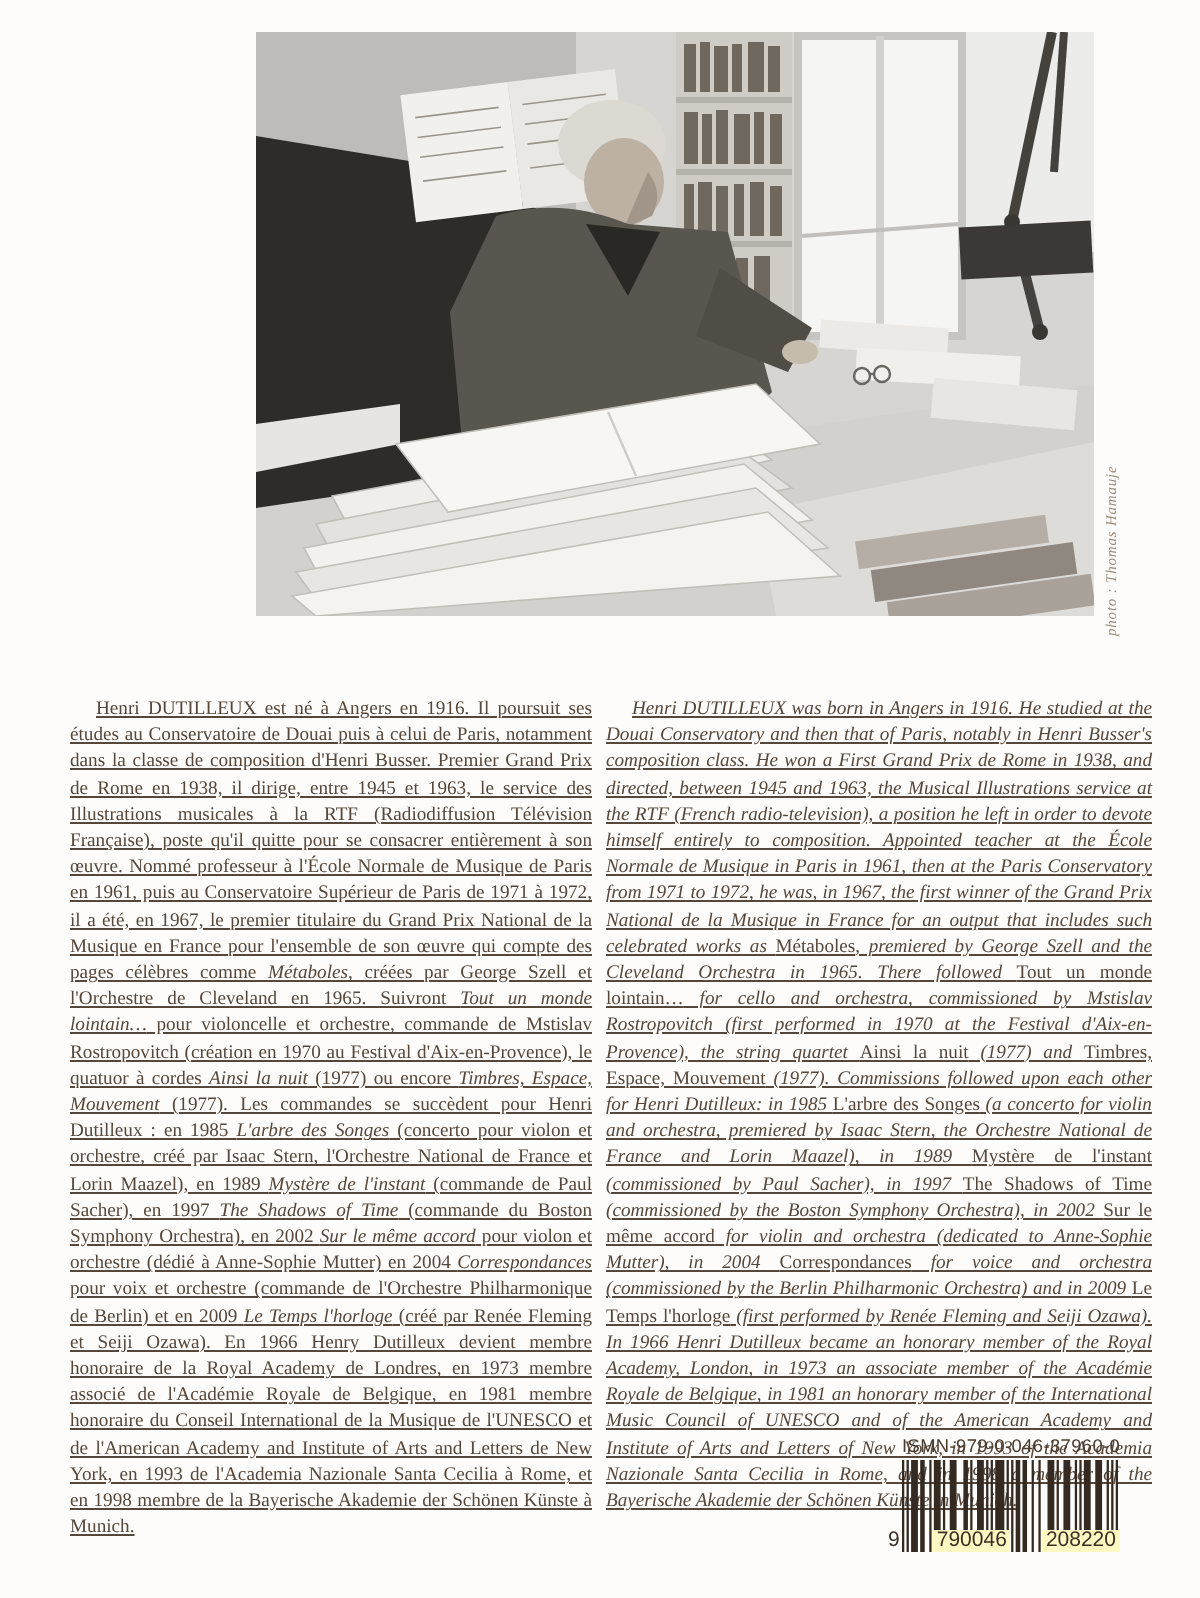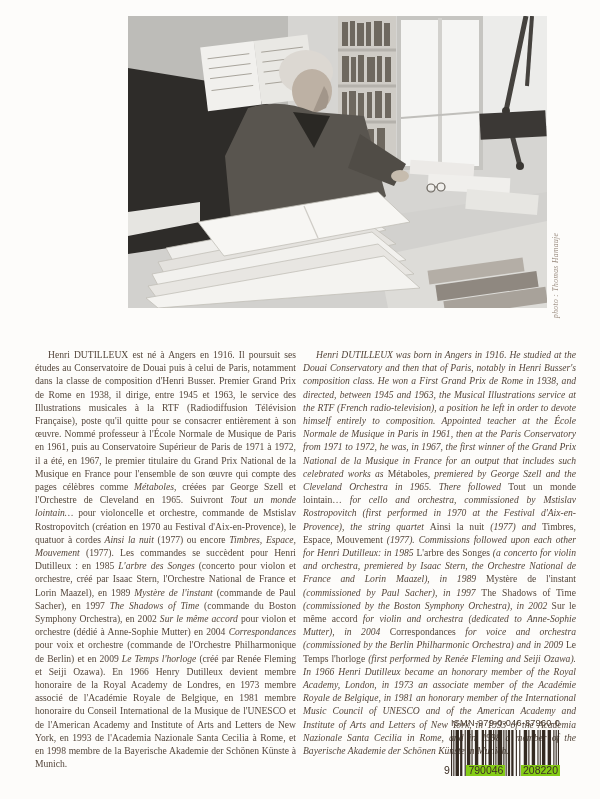--- a/index.html
+++ b/index.html
@@ -7,30 +7,30 @@
         font-family:"Liberation Serif",serif;color:#54463b;}
   .photo-wrap{position:absolute;left:128px;top:16px;width:419px;height:292px;background:#d6d5d2;}
   .photo-wrap svg{display:block;width:100%;height:100%;}
   .photo-credit{position:absolute;left:551px;top:224px;height:94px;
         writing-mode:vertical-rl;transform:rotate(180deg);
         font-style:italic;font-size:7.5px;letter-spacing:.4px;color:#9b8d80;white-space:nowrap;}
   .col{position:absolute;top:348px;font-size:9.6px;line-height:13.2px;
         text-align:justify;text-indent:13px;color:#55473c;}
   .col-fr{left:35px;width:261px;}
   .col-en{left:303px;width:273px;font-style:italic;}
-  .col span{font-style:inherit;}
+  .col span{font-style:inherit;text-decoration:underline;}
   .barcode-block{position:absolute;left:451px;top:718px;width:108px;}
   .ismn{font-family:"Liberation Sans",sans-serif;font-size:9.2px;letter-spacing:.2px;
         color:#4a3b2f;text-align:center;white-space:nowrap;}
   .bars{position:relative;margin-top:2px;height:46px;}
   .bars svg{display:block;width:100%;height:100%;}
   .bar-digits{position:absolute;left:-7px;right:-1px;bottom:0;display:flex;
         justify-content:space-between;align-items:flex-end;
         font-family:"Liberation Sans",sans-serif;font-size:10.5px;color:#3c2e24;line-height:11px;}
-  .bar-digits .grp{background:#84cc16;padding:0 2px;}
+  .bar-digits .grp{background:#fef9c3;padding:0 2px;}
   .bar-digits .lead{background:transparent;padding-right:1px;}
 </style>
 </head>
 <body>
 
 <div class="page">
 
   <div class="photo-wrap">
     <svg viewBox="0 0 419 292" preserveAspectRatio="none" aria-hidden="true">
       <rect width="419" height="292" fill="#d6d5d2"></rect>

